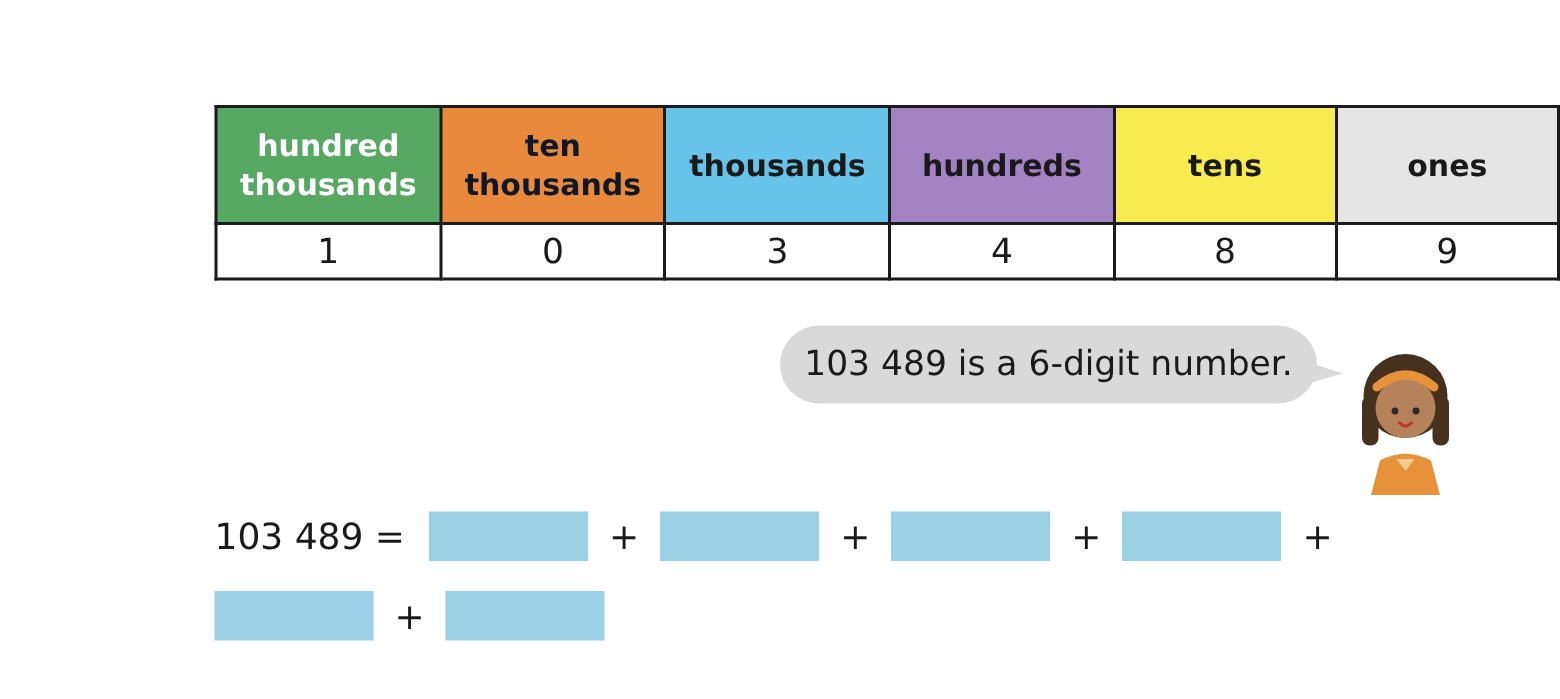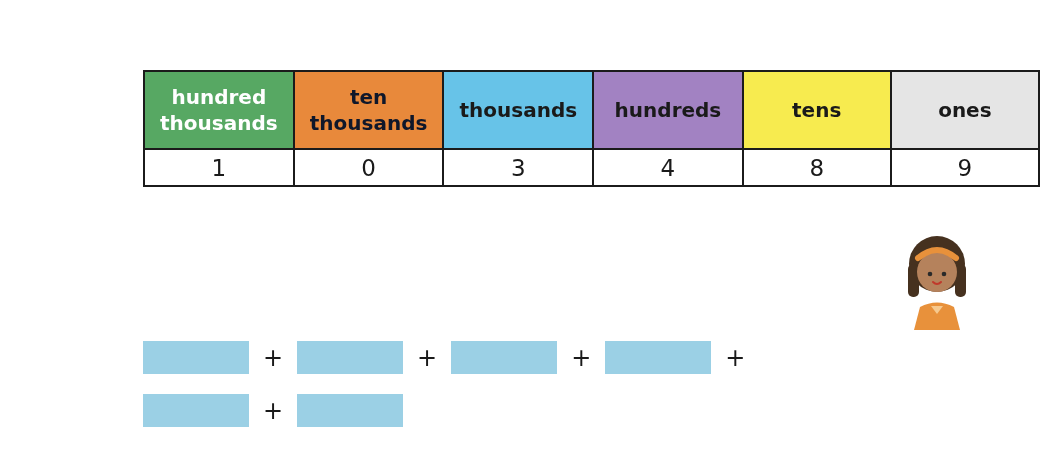--- a/index.html
+++ b/index.html
@@ -127,20 +127,23 @@
       <td>1</td>
       <td>0</td>
       <td>3</td>
       <td>4</td>
       <td>8</td>
       <td>9</td>
     </tr>
   </tbody>
     </table>
 
+  <div class="bubble">
+    <span>103 489 is a 6-digit number.</span>
+  </div>
 
   <div class="avatar">
     <svg viewBox="0 0 78 102" width="78" height="102" xmlns="http://www.w3.org/2000/svg">
 
       <path d="M16 102 L22 79 Q39 70 56 79 L62 102 Z" fill="#e8913b"></path>
       <path d="M33 78 L39 86 L45 78 Z" fill="#f6c98f"></path>
 
       <circle cx="39" cy="36" r="28" fill="#46311f"></circle>
       <rect x="10" y="36" width="11" height="33" rx="5" fill="#46311f"></rect>
       <rect x="57" y="36" width="11" height="33" rx="5" fill="#46311f"></rect>
@@ -150,20 +153,21 @@
       <path d="M20 30 Q39 14 58 30" stroke="#e8913b" stroke-width="6" fill="none" stroke-linecap="round"></path>
 
       <circle cx="32" cy="46" r="2.3" fill="#2a2a2a"></circle>
       <circle cx="46" cy="46" r="2.3" fill="#2a2a2a"></circle>
 
       <path d="M35 54 Q39 58 43 54" stroke="#c0392b" stroke-width="2" fill="none" stroke-linecap="round"></path>
     </svg>
   </div>
 
   <div class="eq-row1">
+    <span class="eq-lhs">103 489 =</span>
     <div class="answer-box" style="background-color: rgb(155, 208, 229);"></div>
     <span class="plus">+</span>
     <div class="answer-box" style="background-color: rgb(155, 208, 229);"></div>
     <span class="plus">+</span>
     <div class="answer-box" style="background-color: rgb(155, 208, 229);"></div>
     <span class="plus">+</span>
     <div class="answer-box" style="background-color: rgb(155, 208, 229);"></div>
     <span class="plus">+</span>
   </div>
 

